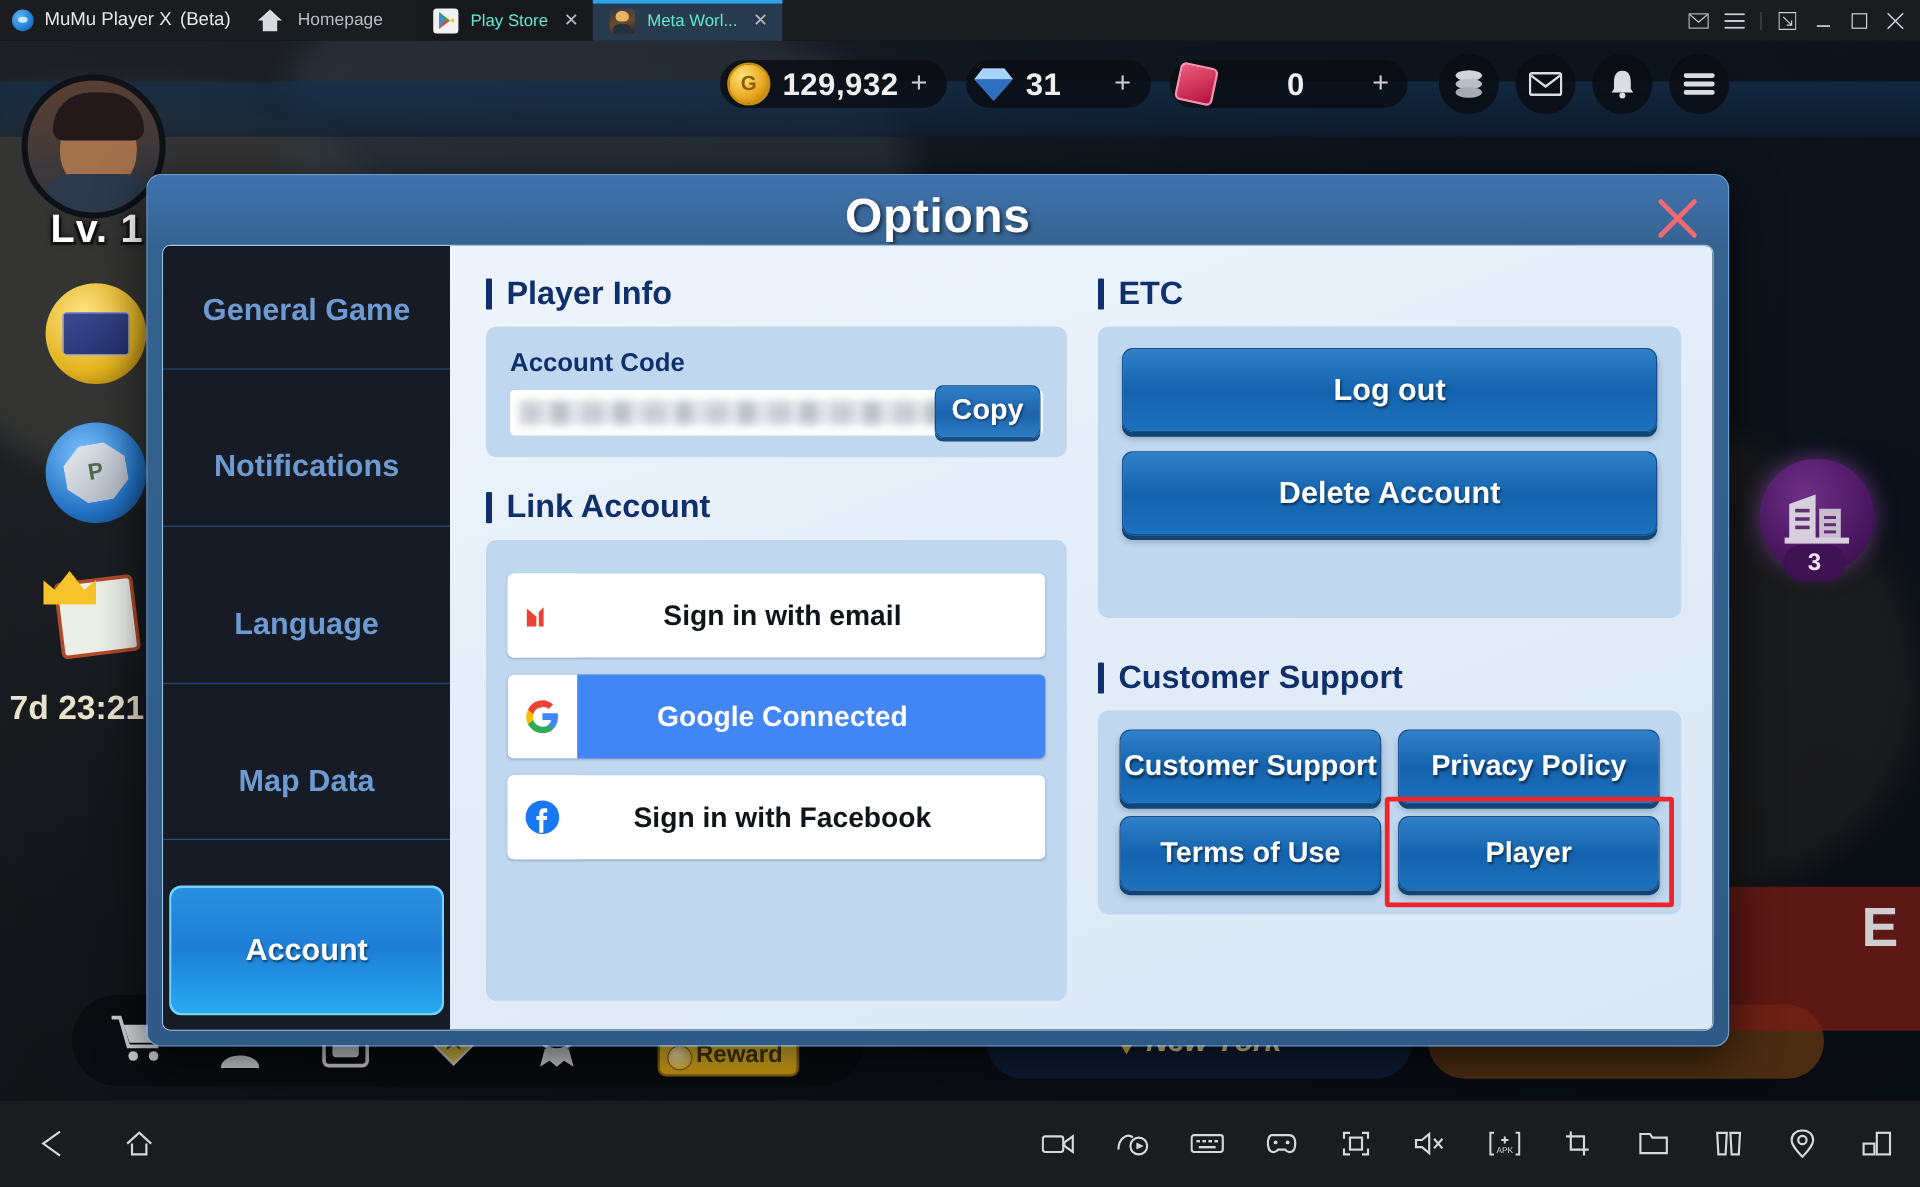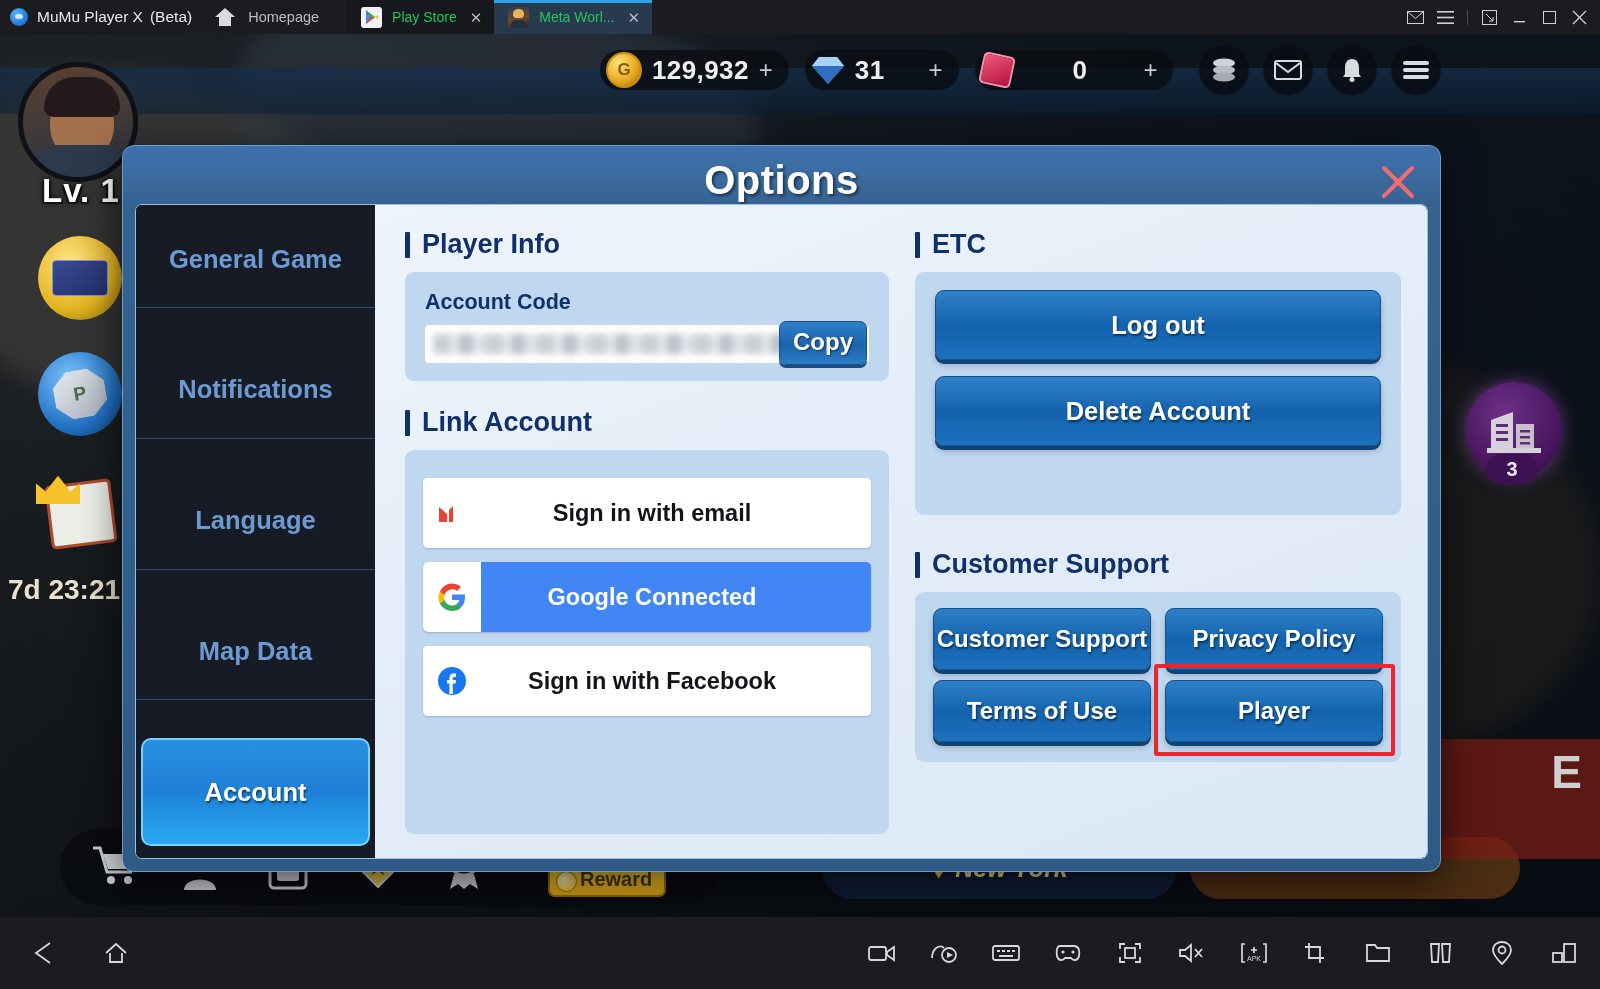--- a/index.html
+++ b/index.html
@@ -59,21 +59,21 @@
     position: relative; overflow: hidden;
   }
   .tab-ico.avatar::before {
     content: ""; position: absolute; left: 5px; top: 2px; width: 11px; height: 9px;
     border-radius: 50% 50% 40% 40%; background: #e8b55c;
   }
   .tab-ico.avatar::after {
     content: ""; position: absolute; left: 3px; bottom: 0; width: 15px; height: 8px;
     border-radius: 5px 5px 0 0; background: #22303f;
   }
-  .tab-label { color: #22c55e; font-size: 14px; margin-left: 10px; white-space: nowrap; }
+  .tab-label { color: #5eead4; font-size: 14px; margin-left: 10px; white-space: nowrap; }
   .tab-close {
     color: #b5b8be; font-size: 15px; margin-left: 13px; line-height: 1;
   }
   .tb-right {
     margin-left: auto; display: flex; align-items: center; gap: 13px;
     padding-right: 12px; color: #cfd2d8;
   }
   .tb-right .sep { width: 1px; height: 15px; background: #4a4d54; }
   .tb-icon { display: flex; align-items: center; justify-content: center; width: 17px; height: 17px; }
 

